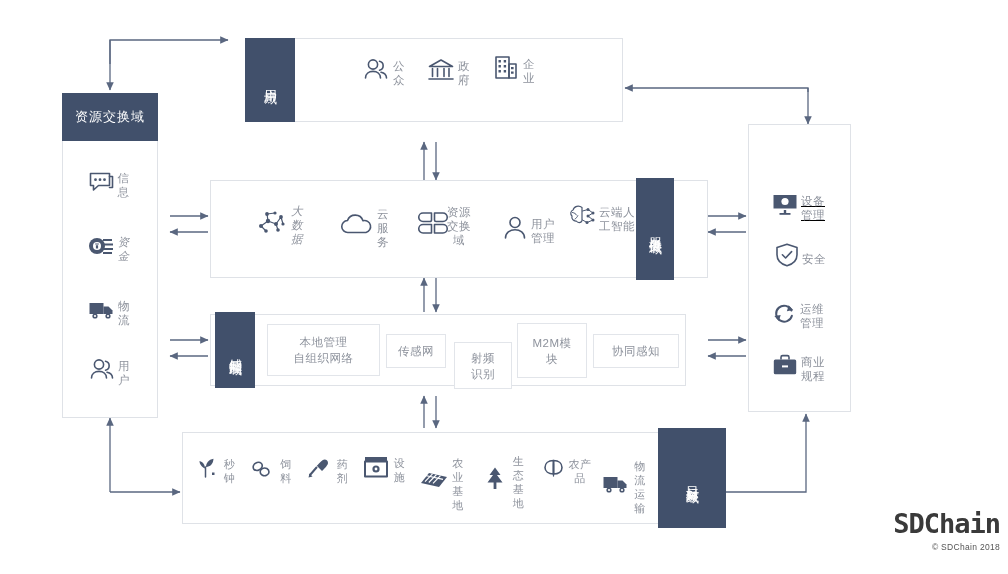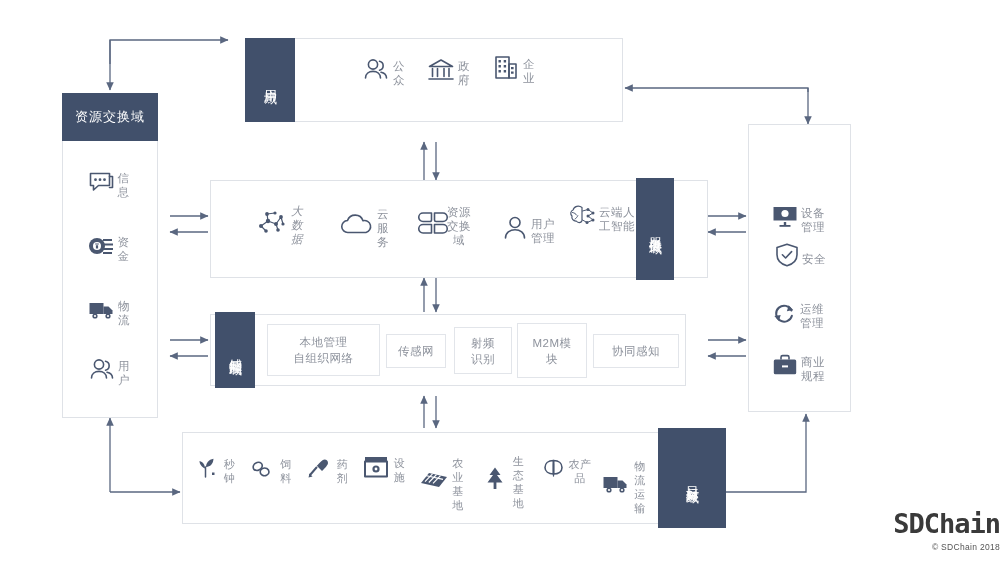--- a/index.html
+++ b/index.html
@@ -142,21 +142,21 @@
     <span class="ico">
       <svg width="27" height="24" viewBox="0 0 27 24">
         <path class="st" d="M2.5 3.5h19v12h-11l-5 4.5v-4.5h-3z"></path>
         <path class="fl" d="M7.5 8.3a1.4 1.4 0 1 1 0 2.8 1.4 1.4 0 0 1 0-2.8zM12 8.3a1.4 1.4 0 1 1 0 2.8 1.4 1.4 0 0 1 0-2.8zM16.5 8.3a1.4 1.4 0 1 1 0 2.8 1.4 1.4 0 0 1 0-2.8z"></path>
         <path class="st" d="M21.5 6.5h3v11h-3"></path>
       </svg>
     </span>
     <span class="lbl">信息</span>
   </div>
 
-  <div class="cell" style="left:88px;top:228px;width:44px;">
+  <div class="cell" style="left:88px;top:228px;width:44px;font-style:italic;">
     <span class="ico">
       <svg width="27" height="24" viewBox="0 0 27 24">
         <circle class="fl" cx="9" cy="12" r="8"></circle>
         <circle cx="9" cy="12" r="4" fill="#fff"></circle>
         <path class="fl" d="M7.2 9.5h3.6v1.1H7.2zM7.9 11.3h2.2v3.2H7.9z"></path>
         <path class="fl" d="M15 5h9v2h-9zM15 9.5h10v2H15zM15 14h10v2H15zM15 18h9v2h-9z"></path>
       </svg>
     </span>
     <span class="lbl">资金</span>
   </div>
@@ -182,21 +182,21 @@
         <path class="st" d="M3.5 21c0-4.2 3.4-6.6 7.5-6.6s7.5 2.4 7.5 6.6"></path>
         <path class="st" d="M17.5 4.2a4.6 4.6 0 0 1 0 9"></path>
         <path class="st" d="M19 15.2c3.2.6 5.5 2.8 5.5 5.8"></path>
       </svg>
     </span>
     <span class="lbl">用户</span>
   </div>
 
   <div class="panel" style="left:748px;top:124px;width:103px;height:288px;"></div>
 
-  <div class="cell" style="left:772px;top:199px;width:56px;">
+  <div class="cell" style="left:772px;top:187px;width:56px;text-decoration:underline;">
     <span class="ico">
       <svg width="26" height="24" viewBox="0 0 26 24">
         <path class="fl" d="M1.5 2h23v13.5h-23z"></path>
         <circle cx="13" cy="8.5" r="3.6" fill="#fff"></circle>
         <path class="fl" d="M11.8 17h2.4v3h-2.4z"></path>
         <path class="fl" d="M7.5 20h11v1.8h-11z"></path>
       </svg>
     </span>
     <span class="lbl">设备管理</span>
   </div>
@@ -308,21 +308,21 @@
     <span class="vtxt">感知控制域</span>
   </div>
 
   <div class="sbox" style="left:267px;top:324px;width:113px;height:52px;">
     <span>本地管理
 自组织网络</span>
   </div>
   <div class="sbox" style="left:386px;top:334px;width:60px;height:34px;">
     <span>传感网</span>
   </div>
-  <div class="sbox" style="left:454px;top:327px;width:58px;height:47px;">
+  <div class="sbox" style="left:454px;top:342px;width:58px;height:47px;">
     <span>射频
 识别</span>
   </div>
   <div class="sbox" style="left:517px;top:323px;width:70px;height:55px;">
     <span>M2M模
 块</span>
   </div>
   <div class="sbox" style="left:593px;top:334px;width:86px;height:34px;">
     <span>协同感知</span>
   </div>

